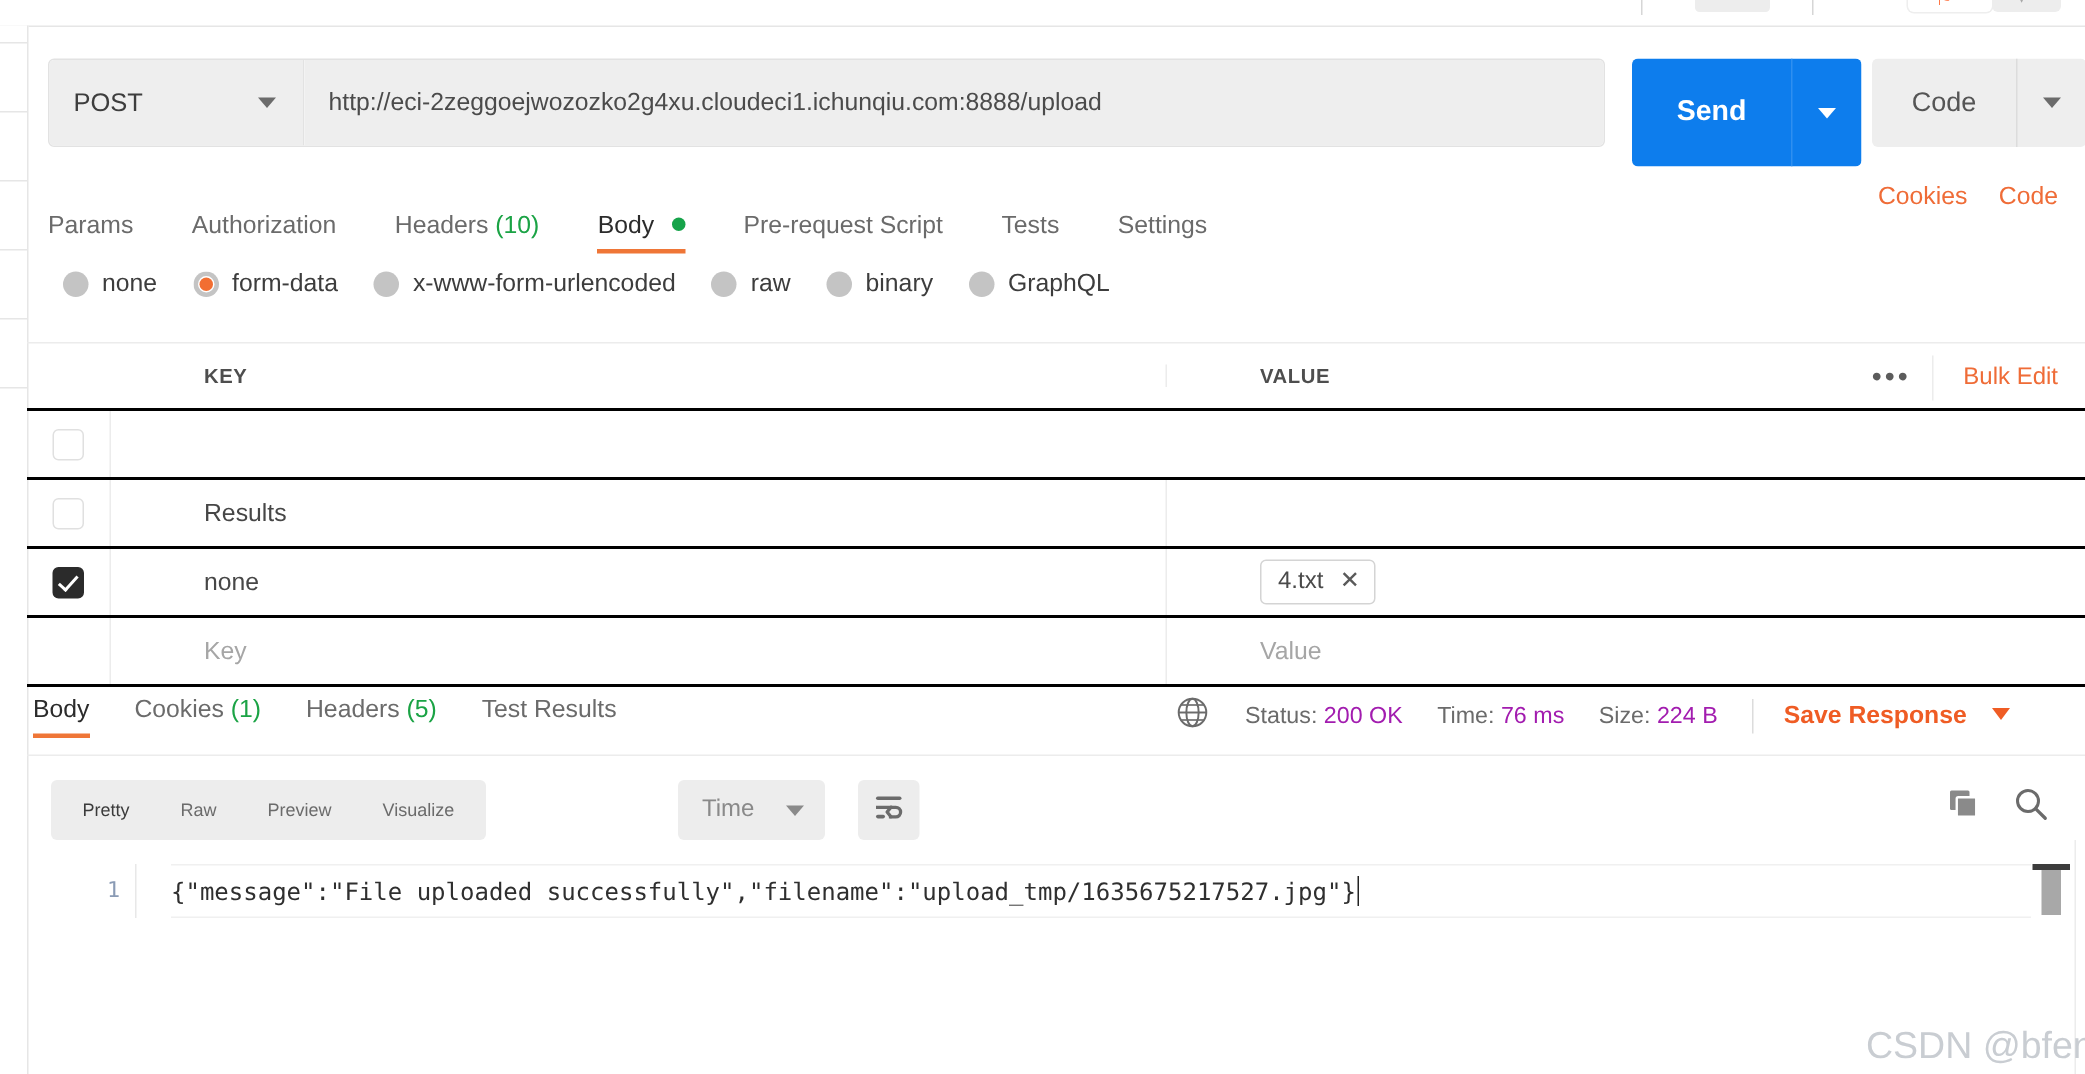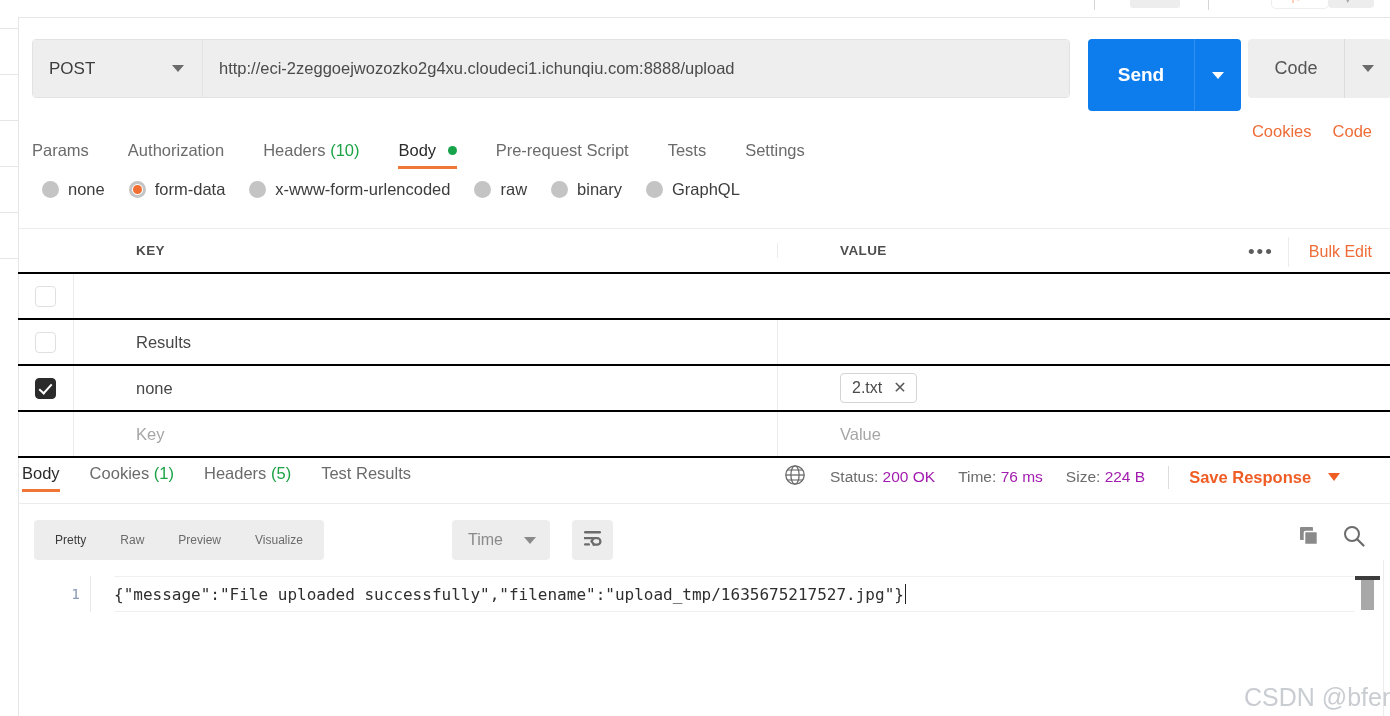--- a/index.html
+++ b/index.html
@@ -767,21 +767,21 @@
 
     <div class="kv-row">
       <div class="kv-check">
         <span class="cbox checked"></span>
       </div>
       <div class="kv-key">
         <span class="cell-text">none</span>
       </div>
       <div class="kv-value">
         <span class="file-chip">
-          <span class="file-chip-name">2.txt</span>
+          <span class="file-chip-name">4.txt</span>
           <span class="file-chip-x">✕</span>
         </span>
       </div>
     </div>
 
     <div class="kv-row">
       <div class="kv-check"></div>
       <div class="kv-key">
         <span class="cell-text muted">Key</span>
       </div>

